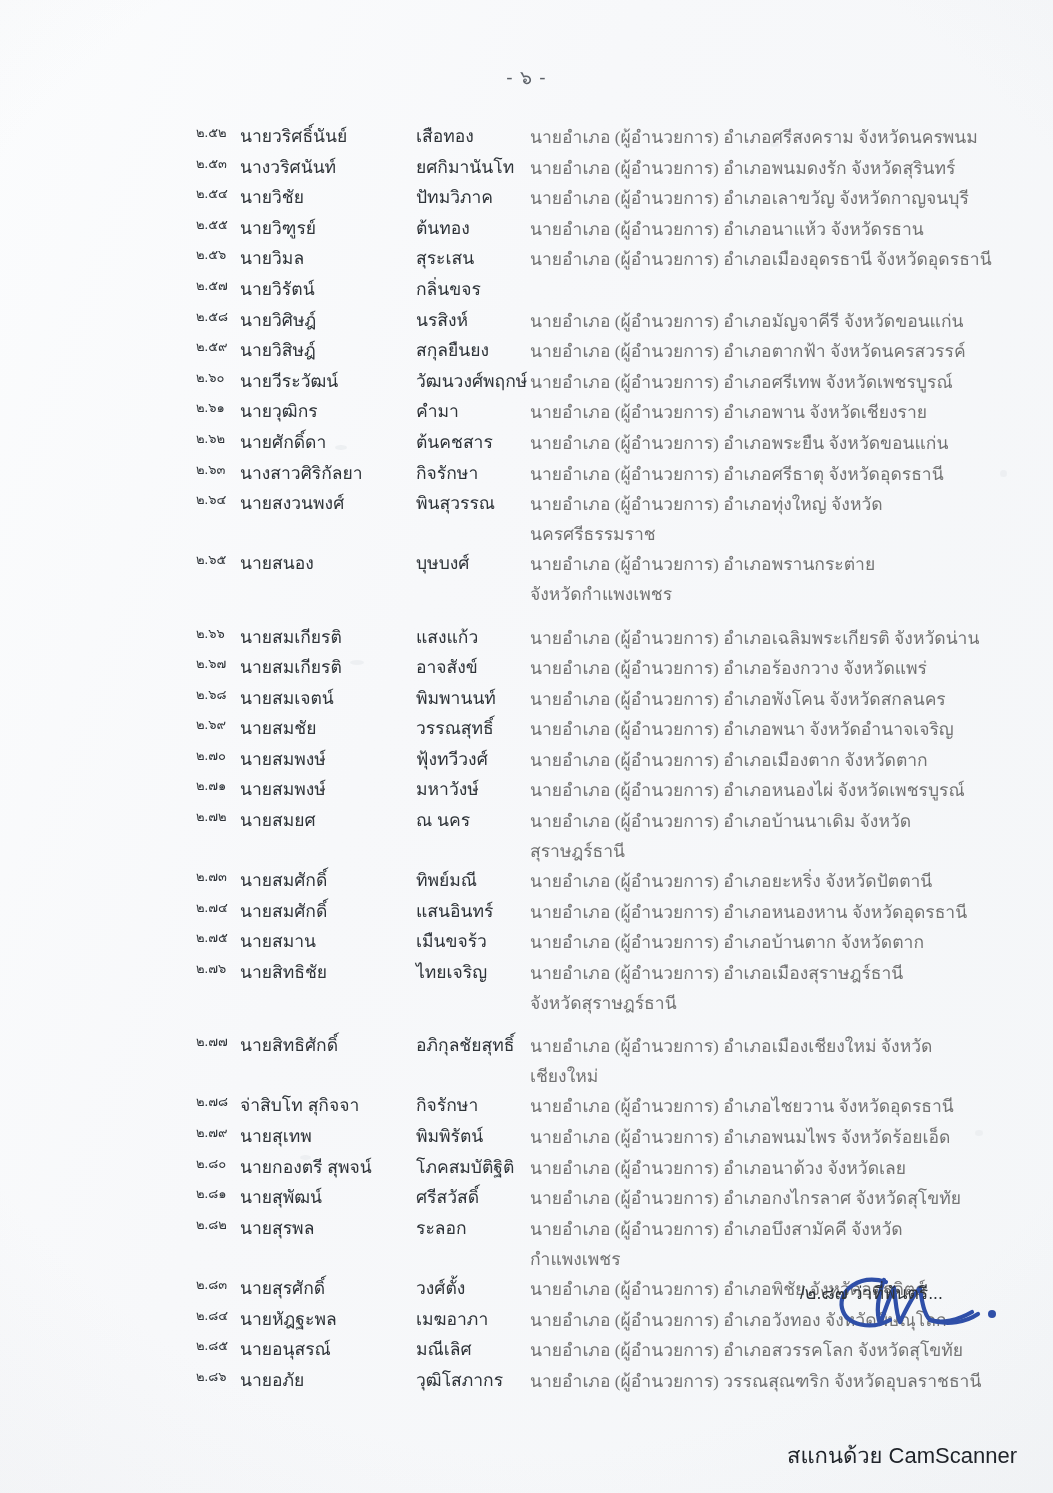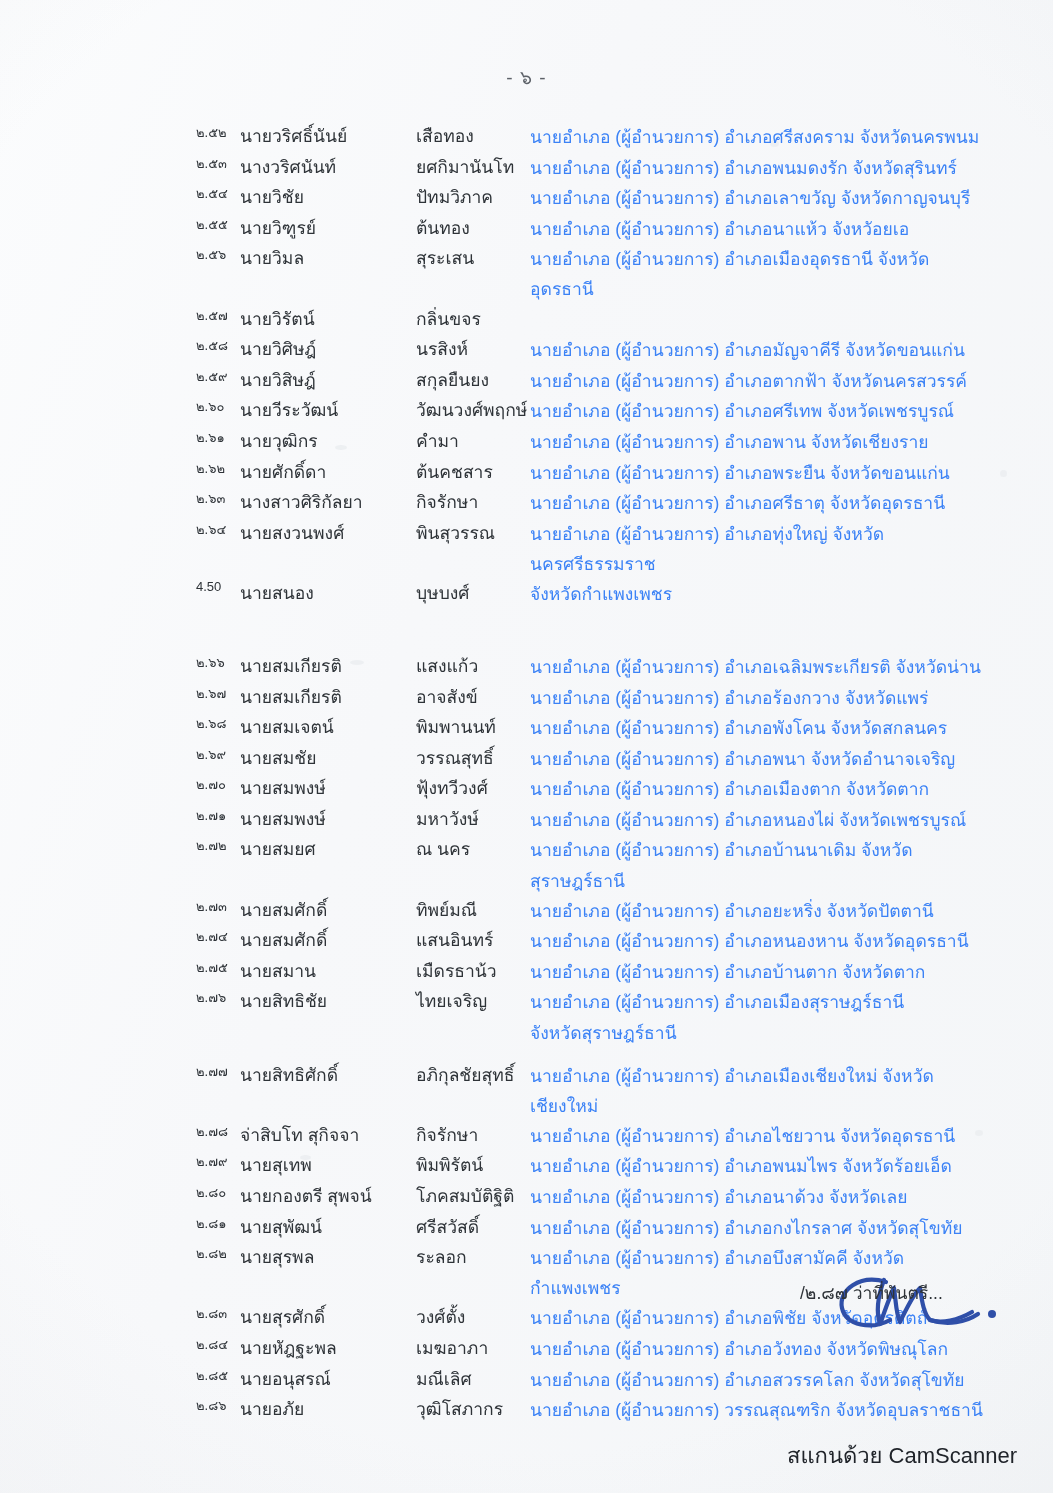--- a/index.html
+++ b/index.html
@@ -76,22 +76,23 @@
   .col-surname {
     width: 114px;
     flex: 0 0 114px;
     font-size: 17.5px;
     color: #2e3338;
     white-space: nowrap;
   }
   .col-position {
     flex: 1 1 auto;
     font-size: 17.5px;
-    color: #3b82f6;
+    color: #737373;
     line-height: 1.72;
+    font-family: Liberation Serif, serif;
   }
   .position-cont {
     display: block;
   }
   .row.has-cont {
     min-height: 60px;
   }
   .spacer-row {
     height: 13px;
   }
@@ -156,21 +157,21 @@
       <div class="row">
         <div class="col-no">๒.๕๔</div>
         <div class="col-name">นายวิชัย</div>
         <div class="col-surname">ปัทมวิภาค</div>
         <div class="col-position"><span>นายอำเภอ (ผู้อำนวยการ) อำเภอเลาขวัญ จังหวัดกาญจนบุรี</span></div>
       </div>
       <div class="row">
         <div class="col-no">๒.๕๕</div>
         <div class="col-name">นายวิฑูรย์</div>
         <div class="col-surname">ต้นทอง</div>
-        <div class="col-position"><span>นายอำเภอ (ผู้อำนวยการ) อำเภอนาแห้ว จังหวัอยเอ</span></div>
+        <div class="col-position"><span>นายอำเภอ (ผู้อำนวยการ) อำเภอนาแห้ว จังหวัดรธาน</span></div>
       </div>
       <div class="row">
         <div class="col-no">๒.๕๖</div>
         <div class="col-name">นายวิมล</div>
         <div class="col-surname">สุระเสน</div>
         <div class="col-position"><span>นายอำเภอ (ผู้อำนวยการ) อำเภอเมืองอุดรธานี จังหวัดอุดรธานี</span></div>
       </div>
       <div class="row">
         <div class="col-no">๒.๕๗</div>
         <div class="col-name">นายวิรัตน์</div>
@@ -212,24 +213,24 @@
         <div class="col-surname">กิจรักษา</div>
         <div class="col-position"><span>นายอำเภอ (ผู้อำนวยการ) อำเภอศรีธาตุ จังหวัดอุดรธานี</span></div>
       </div>
       <div class="row">
         <div class="col-no">๒.๖๔</div>
         <div class="col-name">นายสงวนพงศ์</div>
         <div class="col-surname">พินสุวรรณ</div>
         <div class="col-position"><span>นายอำเภอ (ผู้อำนวยการ) อำเภอทุ่งใหญ่ จังหวัดนครศรีธรรมราช</span></div>
       </div>
       <div class="row has-cont">
-        <div class="col-no">4.50</div>
+        <div class="col-no">๒.๖๕</div>
         <div class="col-name">นายสนอง</div>
         <div class="col-surname">บุษบงศ์</div>
-        <div class="col-position"><span class="position-cont">จังหวัดกำแพงเพชร</span></div>
+        <div class="col-position"><span>นายอำเภอ (ผู้อำนวยการ) อำเภอพรานกระต่าย</span><span class="position-cont">จังหวัดกำแพงเพชร</span></div>
       </div>
       <div class="spacer-row"></div>
       <div class="row">
         <div class="col-no">๒.๖๖</div>
         <div class="col-name">นายสมเกียรติ</div>
         <div class="col-surname">แสงแก้ว</div>
         <div class="col-position"><span>นายอำเภอ (ผู้อำนวยการ) อำเภอเฉลิมพระเกียรติ จังหวัดน่าน</span></div>
       </div>
       <div class="row">
         <div class="col-no">๒.๖๗</div>
@@ -275,21 +276,21 @@
       </div>
       <div class="row">
         <div class="col-no">๒.๗๔</div>
         <div class="col-name">นายสมศักดิ์</div>
         <div class="col-surname">แสนอินทร์</div>
         <div class="col-position"><span>นายอำเภอ (ผู้อำนวยการ) อำเภอหนองหาน จังหวัดอุดรธานี</span></div>
       </div>
       <div class="row">
         <div class="col-no">๒.๗๕</div>
         <div class="col-name">นายสมาน</div>
-        <div class="col-surname">เมืดรธาน้ว</div>
+        <div class="col-surname">เมืนขจร้ว</div>
         <div class="col-position"><span>นายอำเภอ (ผู้อำนวยการ) อำเภอบ้านตาก จังหวัดตาก</span></div>
       </div>
       <div class="row has-cont">
         <div class="col-no">๒.๗๖</div>
         <div class="col-name">นายสิทธิชัย</div>
         <div class="col-surname">ไทยเจริญ</div>
         <div class="col-position"><span>นายอำเภอ (ผู้อำนวยการ) อำเภอเมืองสุราษฎร์ธานี</span><span class="position-cont">จังหวัดสุราษฎร์ธานี</span></div>
       </div>
       <div class="spacer-row"></div>
       <div class="row">

